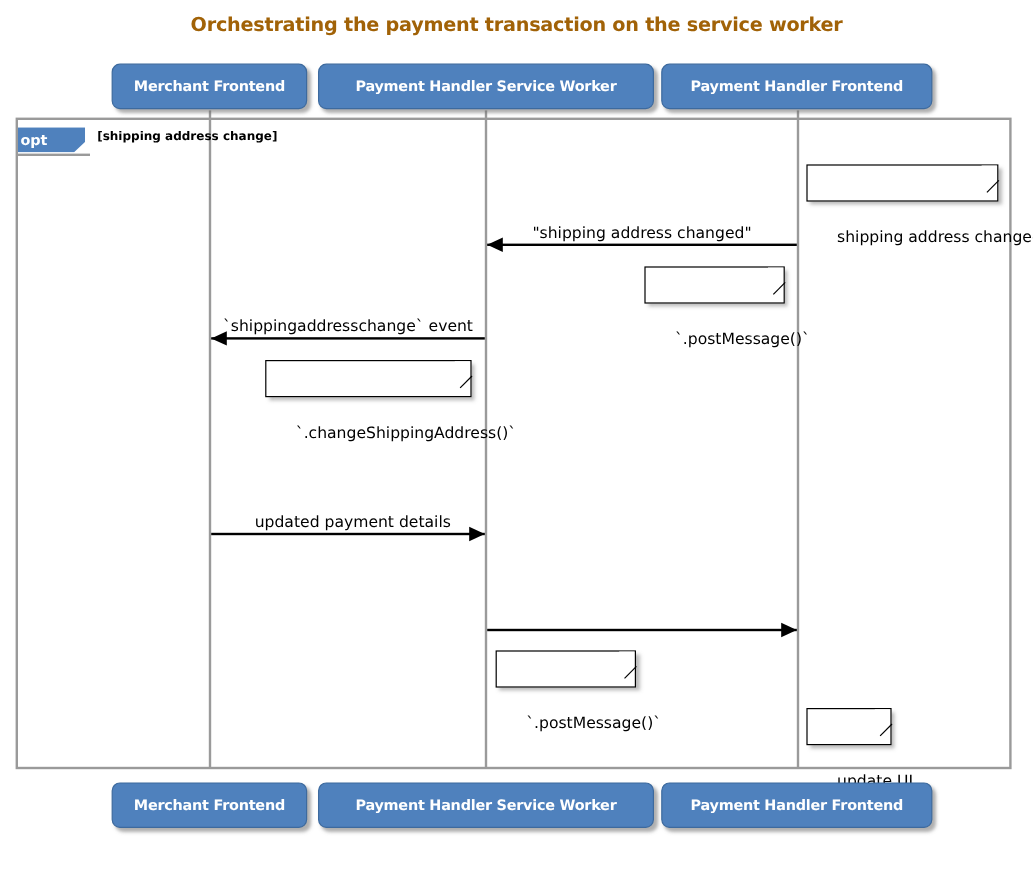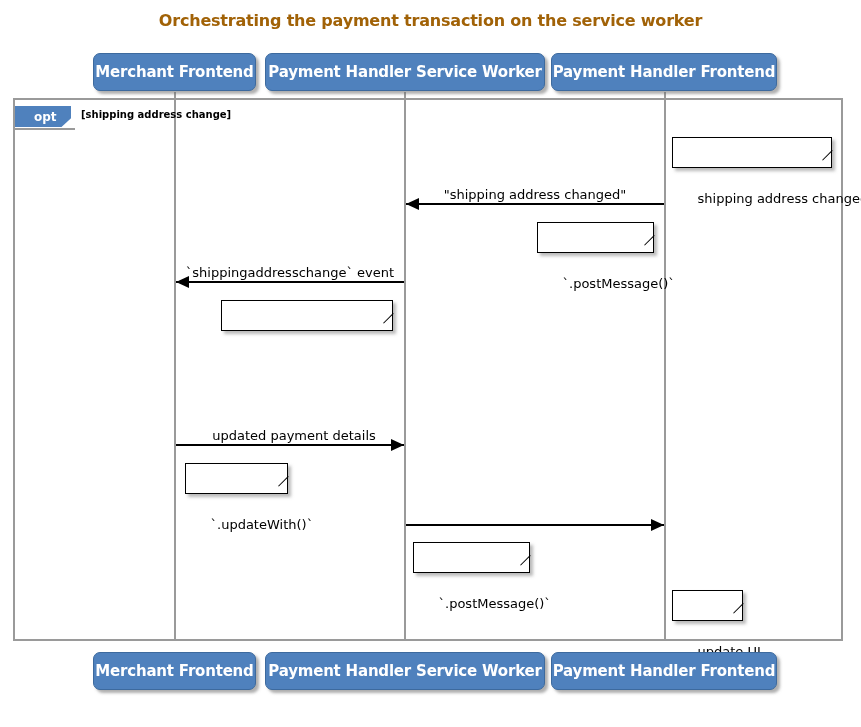--- a/index.html
+++ b/index.html
@@ -30,21 +30,21 @@
   }
 
   
   .actor-box {
     position: absolute;
     box-sizing: border-box;
     background: #4f81bd;
     border: 1px solid #3d6a9e;
     border-radius: 7px;
     color: #ffffff;
-    font-size: 15px;
+    font-size: 12px;
     font-weight: bold;
     display: flex;
     align-items: center;
     justify-content: center;
     text-align: center;
     box-shadow: 3px 3px 3px rgba(110,110,110,0.55);
     letter-spacing: -0.2px;
     white-space: nowrap;
   }
 
@@ -64,21 +64,21 @@
   }
   .frame-tag {
     position: absolute;
     box-sizing: border-box;
     background: #4f81bd;
     color: #ffffff;
     font-size: 12px;
     font-weight: bold;
     display: flex;
     align-items: center;
-    padding-left: 19px;
+    padding-left: 2px;
     -webkit-clip-path: polygon(0 0, 100% 0, 100% 58%, 83% 100%, 0 100%);
     clip-path: polygon(0 0, 100% 0, 100% 58%, 83% 100%, 0 100%);
   }
   .frame-divider {
     position: absolute;
     height: 2px;
     background: #9a9a9a;
   }
   .frame-guard {
     position: absolute;
@@ -198,32 +198,28 @@
     <span>`.postMessage()`</span>
   </div>
 
   <div class="msg-line" style="left:176px; top:281px; width:228px;"></div>
   <div class="msg-arrow left" style="left:176px; top:276px;"></div>
   <div class="msg-label" style="left:176px; top:265px; width:228px;">`shippingaddresschange` event</div>
 
   <div class="note" style="left:221px; top:300px; width:172px; height:31px;">
     <span class="fold-tri"></span>
     <span class="fold-line"></span>
+    <span>`.changeShippingAddress()`</span>
   </div>
 
 
   <div class="msg-line" style="left:176px; top:444px; width:228px;"></div>
   <div class="msg-arrow right" style="left:391px; top:439px;"></div>
   <div class="msg-label" style="left:176px; top:428px; width:236px;">updated payment details</div>
 
-  <div class="note" style="left:185px; top:463px; width:103px; height:31px;">
-    <span class="fold-tri"></span>
-    <span class="fold-line"></span>
-    <span>`.updateWith()`</span>
-  </div>
 
   <div class="msg-line" style="left:406px; top:524px; width:258px;"></div>
   <div class="msg-arrow right" style="left:651px; top:519px;"></div>
 
   <div class="note" style="left:413px; top:542px; width:117px; height:31px;">
     <span class="fold-tri"></span>
     <span class="fold-line"></span>
     <span>`.postMessage()`</span>
   </div>
 

